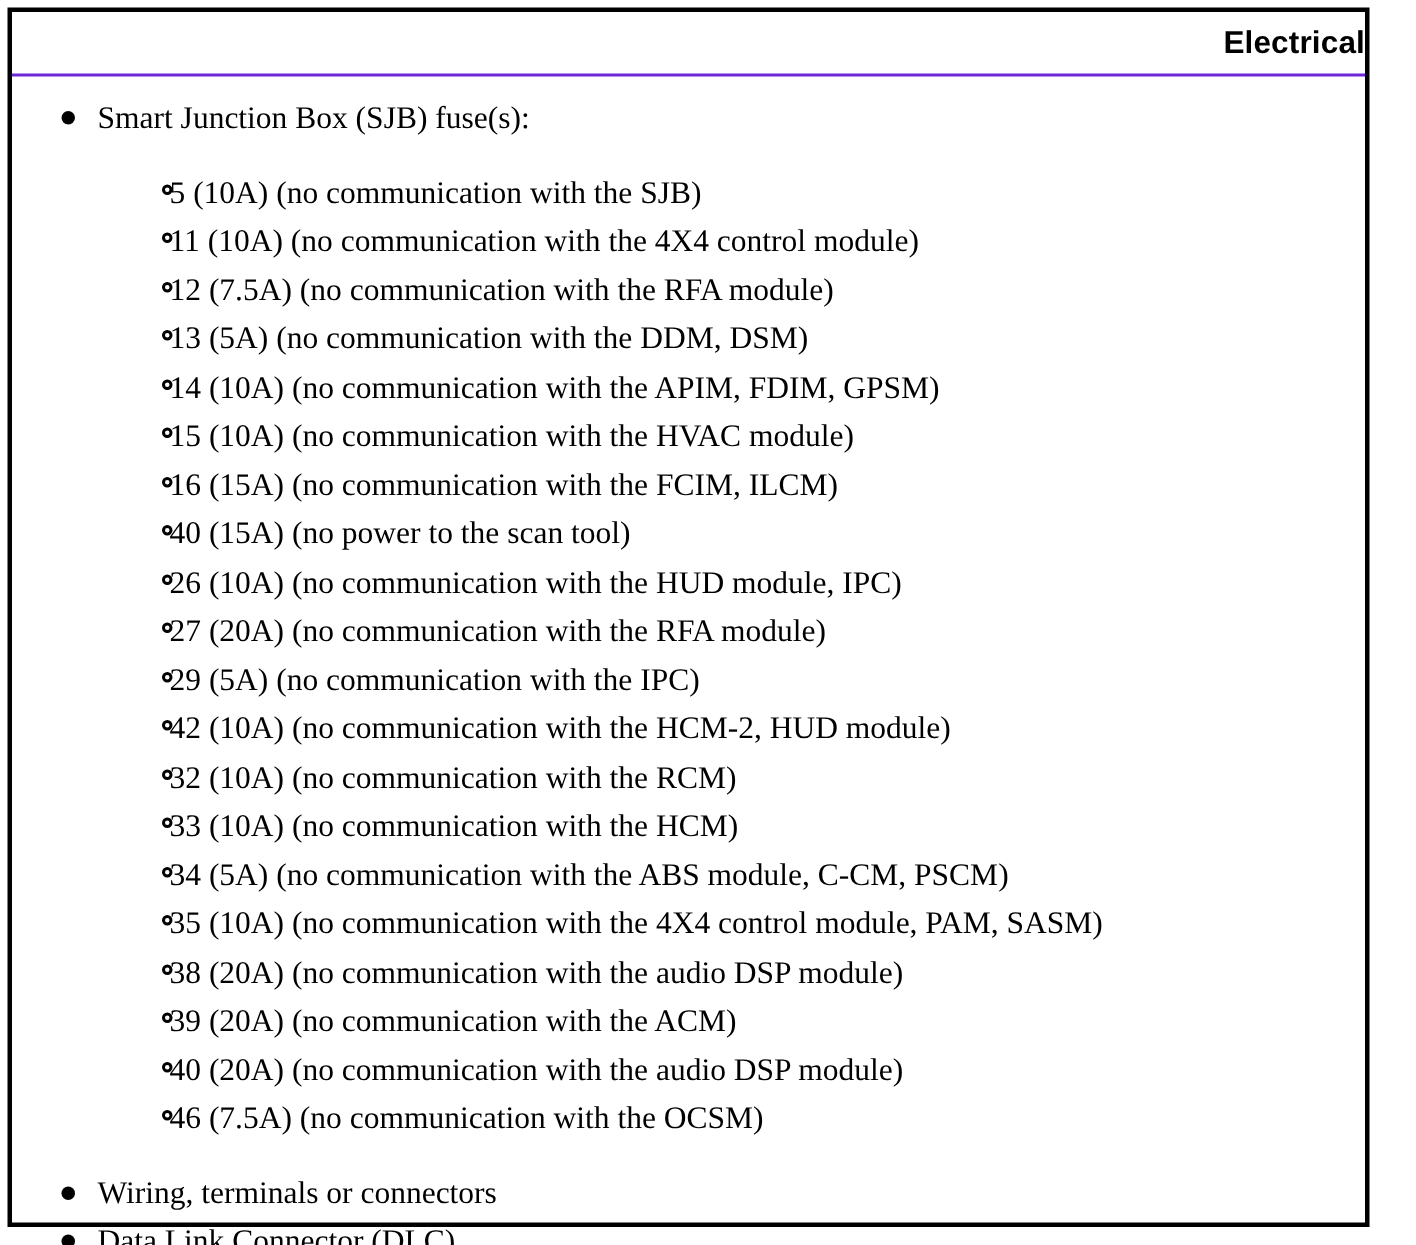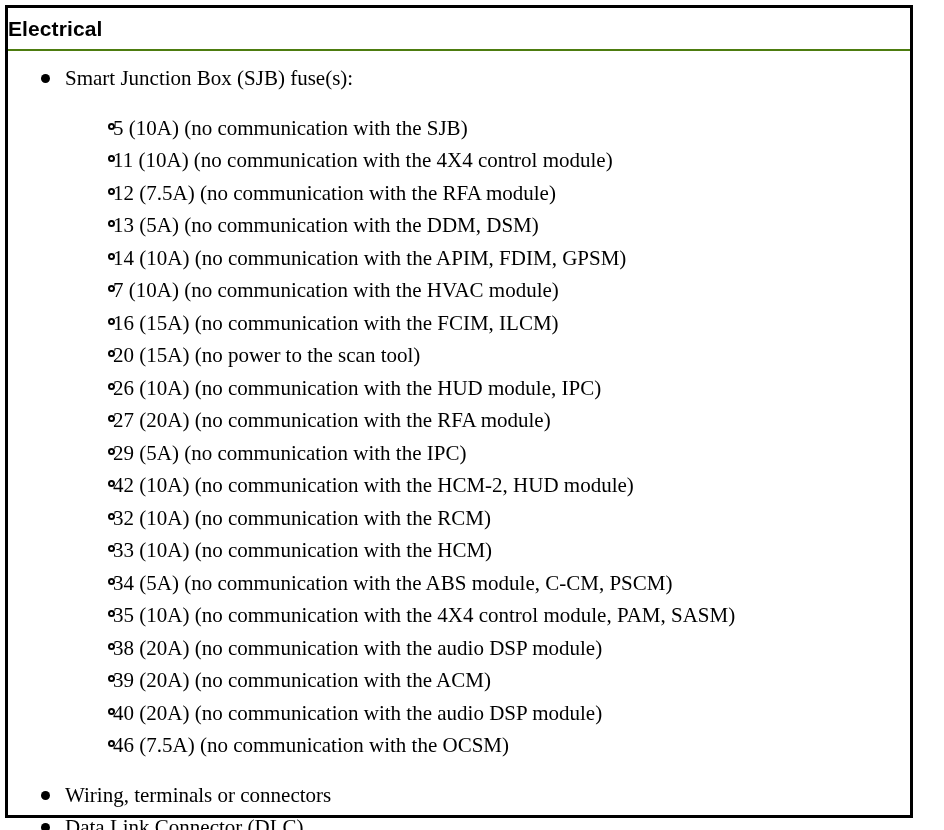--- a/index.html
+++ b/index.html
@@ -22,24 +22,24 @@
     top: 5px;
     width: 908px;
     height: 813px;
     border: 3px solid #000000;
     box-sizing: border-box;
     background: #ffffff;
   }
 
   .table-header {
     height: 43px;
-    border-bottom: 2px solid #4d7c0f;
+    border-bottom: 2px solid #6d28d9;
     display: flex;
     align-items: center;
-    justify-content: flex-start;
+    justify-content: flex-end;
     box-sizing: border-box;
   }
 
   .table-header-title {
     font-size: 21px;
     font-weight: bold;
     letter-spacing: 0.1px;
     line-height: 1;
   }
 
@@ -112,23 +112,23 @@
   </div>
 
   <div class="table-body">
     <ul class="lvl1">
         <li class="lvl1-item"><span class="bullet-disc"></span><span class="item-text">Smart Junction Box (SJB) fuse(s):</span><ul class="lvl2">
             <li class="lvl2-item"><span class="bullet-circle"></span><span class="item-text">5 (10A) (no communication with the SJB)</span></li>
             <li class="lvl2-item"><span class="bullet-circle"></span><span class="item-text">11 (10A) (no communication with the 4X4 control module)</span></li>
             <li class="lvl2-item"><span class="bullet-circle"></span><span class="item-text">12 (7.5A) (no communication with the RFA module)</span></li>
             <li class="lvl2-item"><span class="bullet-circle"></span><span class="item-text">13 (5A) (no communication with the DDM, DSM)</span></li>
             <li class="lvl2-item"><span class="bullet-circle"></span><span class="item-text">14 (10A) (no communication with the APIM, FDIM, GPSM)</span></li>
-            <li class="lvl2-item"><span class="bullet-circle"></span><span class="item-text">7 (10A) (no communication with the HVAC module)</span></li>
+            <li class="lvl2-item"><span class="bullet-circle"></span><span class="item-text">15 (10A) (no communication with the HVAC module)</span></li>
             <li class="lvl2-item"><span class="bullet-circle"></span><span class="item-text">16 (15A) (no communication with the FCIM, ILCM)</span></li>
-            <li class="lvl2-item"><span class="bullet-circle"></span><span class="item-text">20 (15A) (no power to the scan tool)</span></li>
+            <li class="lvl2-item"><span class="bullet-circle"></span><span class="item-text">40 (15A) (no power to the scan tool)</span></li>
             <li class="lvl2-item"><span class="bullet-circle"></span><span class="item-text">26 (10A) (no communication with the HUD module, IPC)</span></li>
             <li class="lvl2-item"><span class="bullet-circle"></span><span class="item-text">27 (20A) (no communication with the RFA module)</span></li>
             <li class="lvl2-item"><span class="bullet-circle"></span><span class="item-text">29 (5A) (no communication with the IPC)</span></li>
             <li class="lvl2-item"><span class="bullet-circle"></span><span class="item-text">42 (10A) (no communication with the HCM-2, HUD module)</span></li>
             <li class="lvl2-item"><span class="bullet-circle"></span><span class="item-text">32 (10A) (no communication with the RCM)</span></li>
             <li class="lvl2-item"><span class="bullet-circle"></span><span class="item-text">33 (10A) (no communication with the HCM)</span></li>
             <li class="lvl2-item"><span class="bullet-circle"></span><span class="item-text">34 (5A) (no communication with the ABS module, C-CM, PSCM)</span></li>
             <li class="lvl2-item"><span class="bullet-circle"></span><span class="item-text">35 (10A) (no communication with the 4X4 control module, PAM, SASM)</span></li>
             <li class="lvl2-item"><span class="bullet-circle"></span><span class="item-text">38 (20A) (no communication with the audio DSP module)</span></li>
             <li class="lvl2-item"><span class="bullet-circle"></span><span class="item-text">39 (20A) (no communication with the ACM)</span></li>

